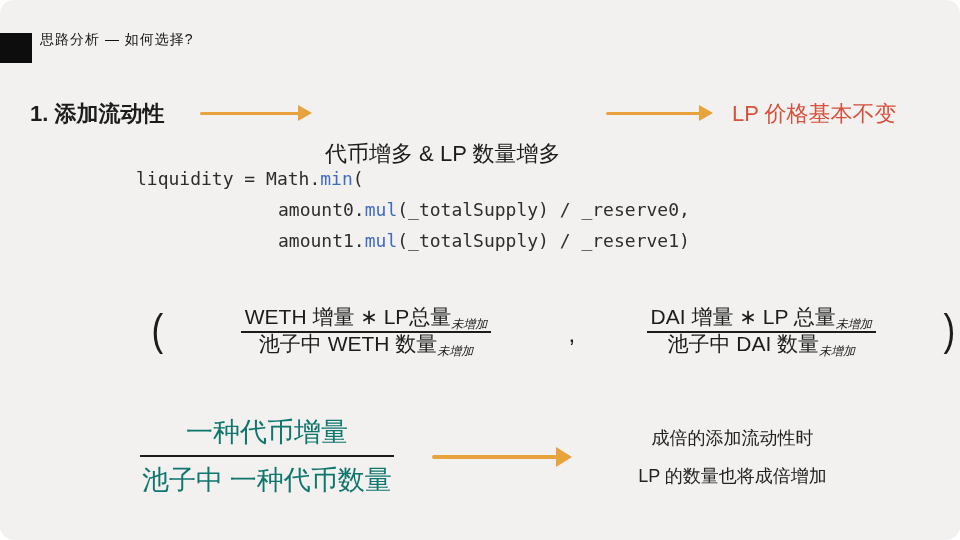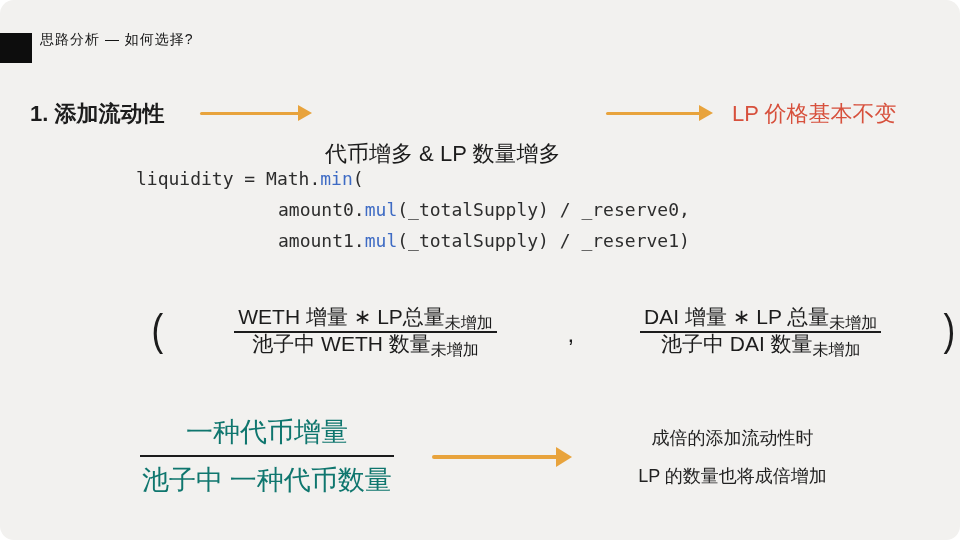--- a/index.html
+++ b/index.html
@@ -135,24 +135,25 @@
   .frac .num {
     padding: 0 4px 3px;
     border-bottom: 2px solid #1c1c1c;
     white-space: pre;
   }
   .frac .den {
     padding-top: 3px;
     white-space: pre;
   }
   .sub {
-    font-size: 16px;
+    font-size: 12px;
     position: relative;
     top: 4px;
     letter-spacing: 0;
+    font-style: italic;
   }
   .formula-comma {
     font-size: 24px;
     align-self: flex-end;
     margin: 0 8px 10px 4px;
   }
   
   .conclusion-fraction {
     position: absolute;
     left: 140px;

